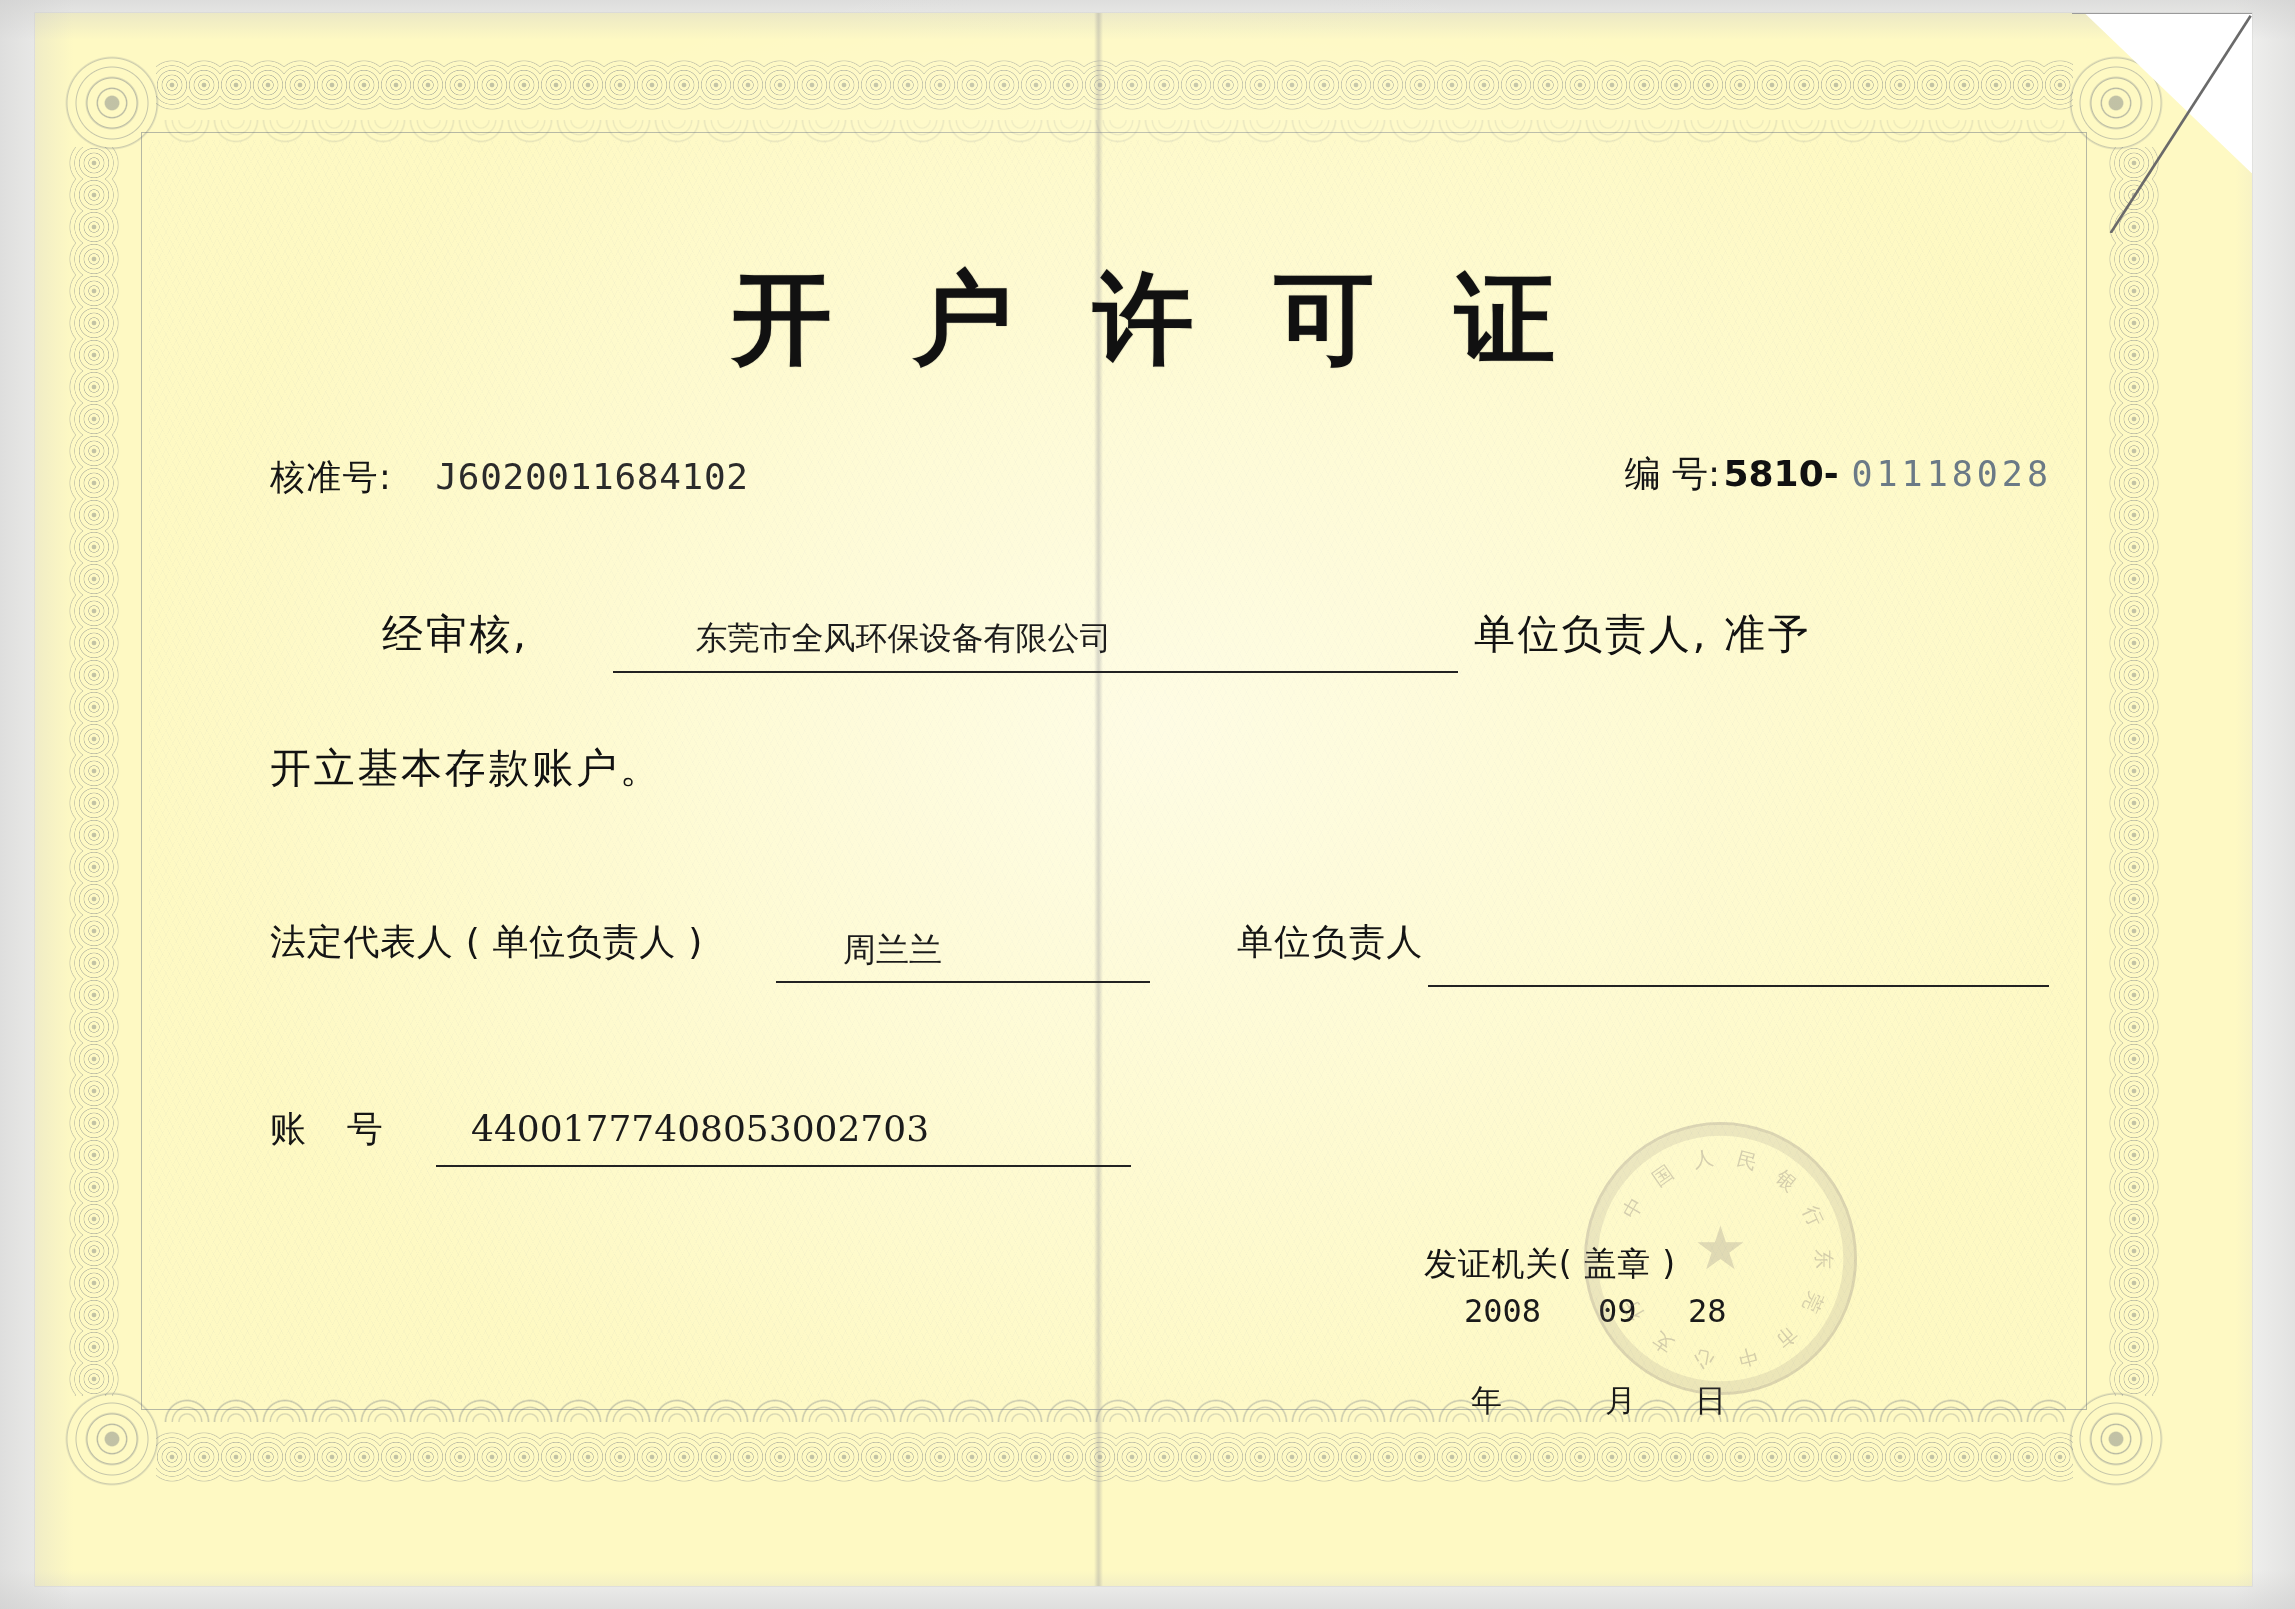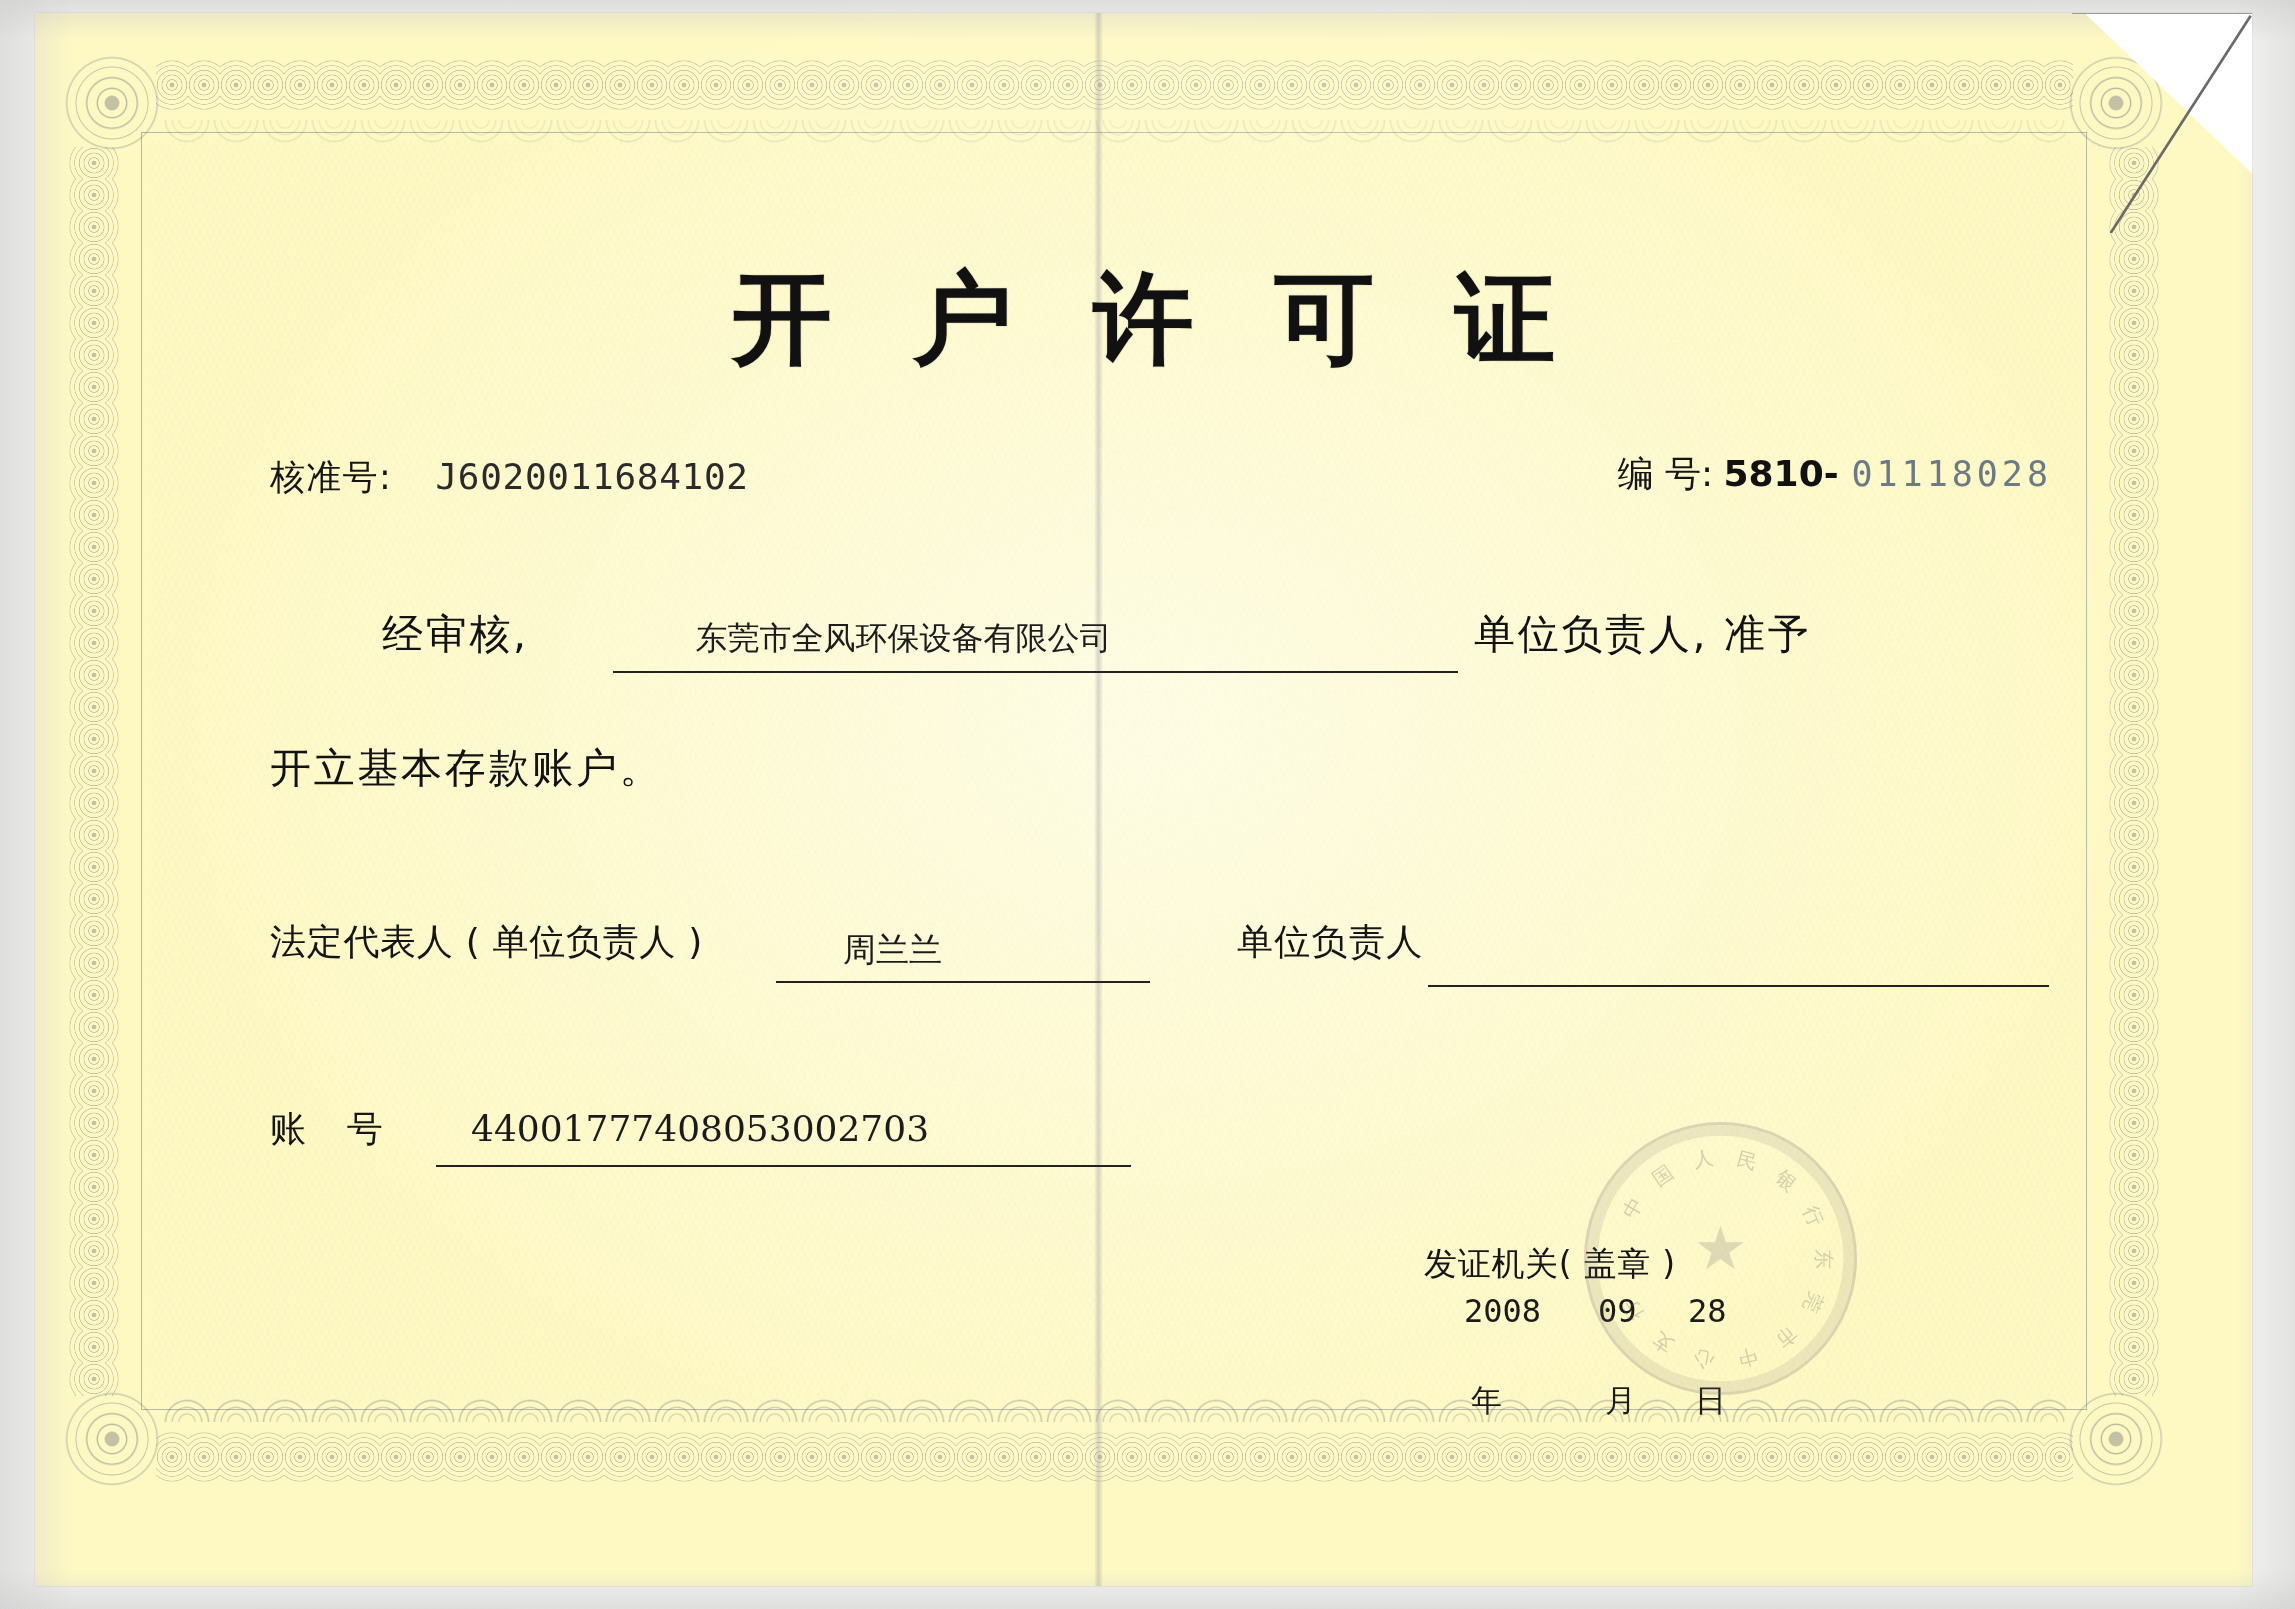--- a/index.html
+++ b/index.html
@@ -428,21 +428,21 @@
 
       <div class="title">开 户 许 可 证</div>
 
       <div class="row" id="approval-row">
         <span class="label">核准号:</span>
         <span class="value-mono" style="margin-left:40px;">J6020011684102</span>
       </div>
 
       <div class="row" id="serial-row">
         <span class="label" style="font-size:36px;">编 号:</span>
-        <span class="serial-prefix" style="margin-left:7px;">5810-</span>
+        <span class="serial-prefix" style="margin-left:0;">5810-</span>
         <span class="serial-num" style="margin-left:9.4px;">01118028</span>
       </div>
 
       <div class="para-line" id="para-l1">经审核,</div>
       <div class="fill-name">东莞市全风环保设备有限公司</div>
       <div class="underline" id="ul-name"></div>
       <div id="para-l1-right">单位负责人,  准予</div>
       <div class="para-line" id="para-l2">开立基本存款账户。</div>
 
       <div class="label" id="legal-label">法定代表人 ( 单位负责人 )</div>

